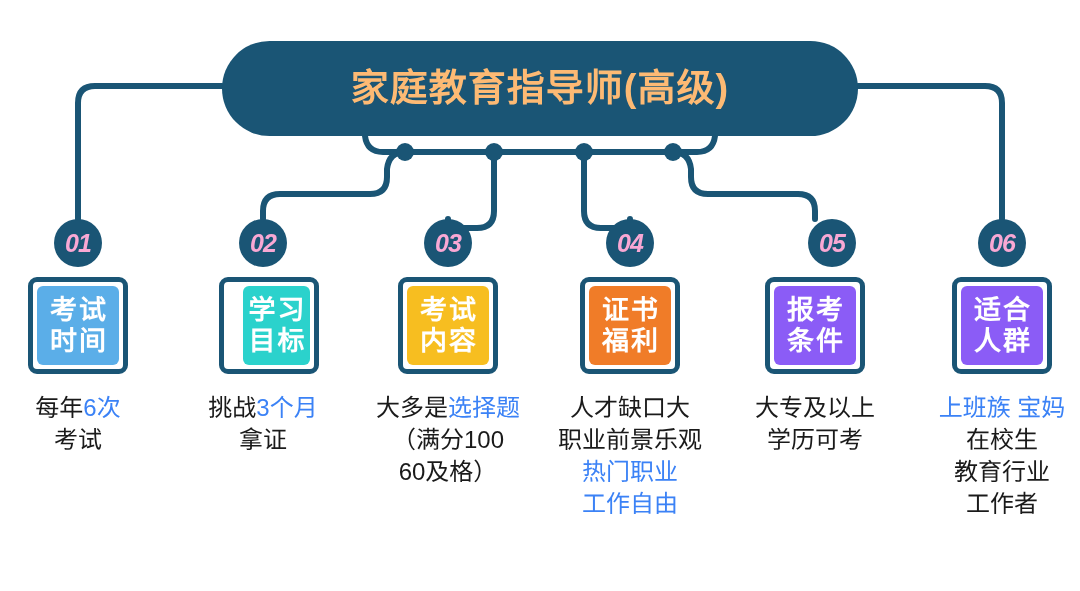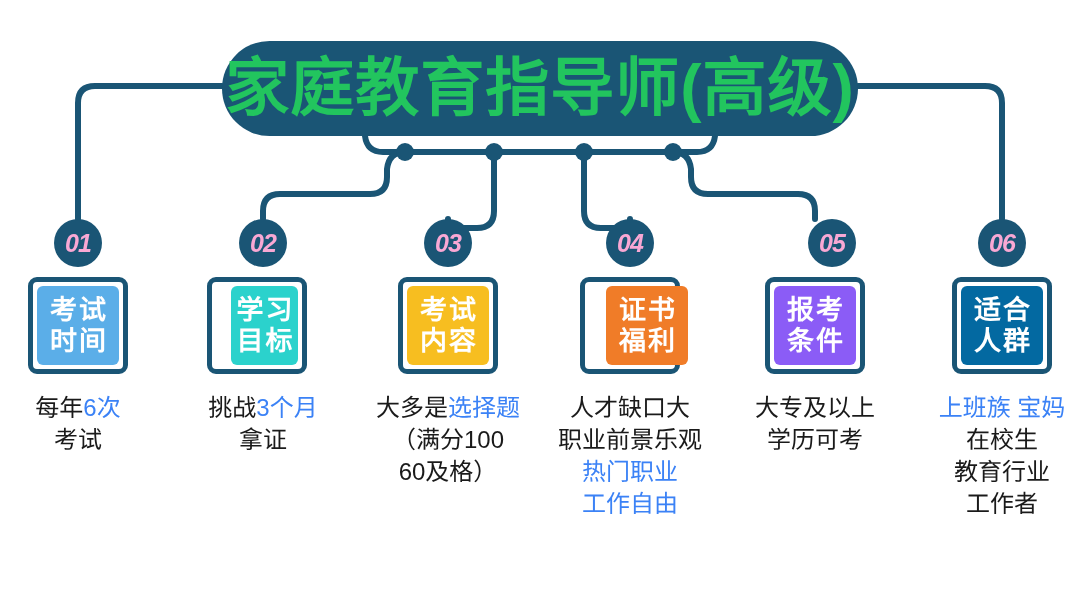--- a/index.html
+++ b/index.html
@@ -36,22 +36,22 @@
     width: 636px;
     height: 95px;
     border-radius: 48px;
     background: #1A5575;
     display: flex;
     align-items: center;
     justify-content: center;
     box-sizing: border-box;
   }
   .title-pill .title-text {
-    color: #22c55e;
-    font-size: 64px;
+    color: #fdba74;
+    font-size: 38px;
     font-weight: bold;
     letter-spacing: 1px;
     line-height: 1;
     white-space: nowrap;
     transform: translateY(-1px);
   }
 
   
   .badge {
     position: absolute;
@@ -161,21 +161,21 @@
         <div class="box-inner" style="background: rgb(91, 174, 232);">
           <span>考试</span>
           <span>时间</span>
         </div>
       </div>
       <div class="caption" style="left: 78px;">
         <span class="ln"><span>每年</span><span class="hl">6次</span></span>
         <span class="ln"><span>考试</span></span>
       </div>
       <div class="badge" style="left: 263px;">02</div>
-      <div class="box" style="left: 257px; padding-left: 19px;">
+      <div class="box" style="left: 269px; padding-left: 19px;">
         <div class="box-inner" style="background: rgb(43, 210, 204);">
           <span>学习</span>
           <span>目标</span>
         </div>
       </div>
       <div class="caption" style="left: 263px;">
         <span class="ln"><span>挑战</span><span class="hl">3个月</span></span>
         <span class="ln"><span>拿证</span></span>
       </div>
       <div class="badge" style="left: 448px;">03</div>
@@ -185,21 +185,21 @@
           <span>内容</span>
         </div>
       </div>
       <div class="caption" style="left: 448px;">
         <span class="ln"><span>大多是</span><span class="hl">选择题</span></span>
         <span class="ln"><span>（满分100</span></span>
         <span class="ln"><span>60及格）</span></span>
       </div>
       <div class="badge" style="left: 630px;">04</div>
       <div class="box" style="left: 630px;">
-        <div class="box-inner" style="background: rgb(240, 124, 40); margin-left: 17px;">
+        <div class="box-inner" style="background: rgb(240, 124, 40);">
           <span>证书</span>
           <span>福利</span>
         </div>
       </div>
       <div class="caption" style="left: 630px;">
         <span class="ln"><span>人才缺口大</span></span>
         <span class="ln"><span>职业前景乐观</span></span>
         <span class="ln"><span class="hl">热门职业</span></span>
         <span class="ln"><span class="hl">工作自由</span></span>
       </div>
@@ -209,21 +209,21 @@
           <span>报考</span>
           <span>条件</span>
         </div>
       </div>
       <div class="caption" style="left: 815px;">
         <span class="ln"><span>大专及以上</span></span>
         <span class="ln"><span>学历可考</span></span>
       </div>
       <div class="badge" style="left: 1002px;">06</div>
       <div class="box" style="left: 1002px;">
-        <div class="box-inner" style="background: #0369a1;">
+        <div class="box-inner" style="background: #8b5cf6;">
           <span>适合</span>
           <span>人群</span>
         </div>
       </div>
       <div class="caption" style="left: 1002px;">
         <span class="ln"><span class="hl">上班族 宝妈</span></span>
         <span class="ln"><span>在校生</span></span>
         <span class="ln"><span>教育行业</span></span>
         <span class="ln"><span>工作者</span></span>
       </div>

